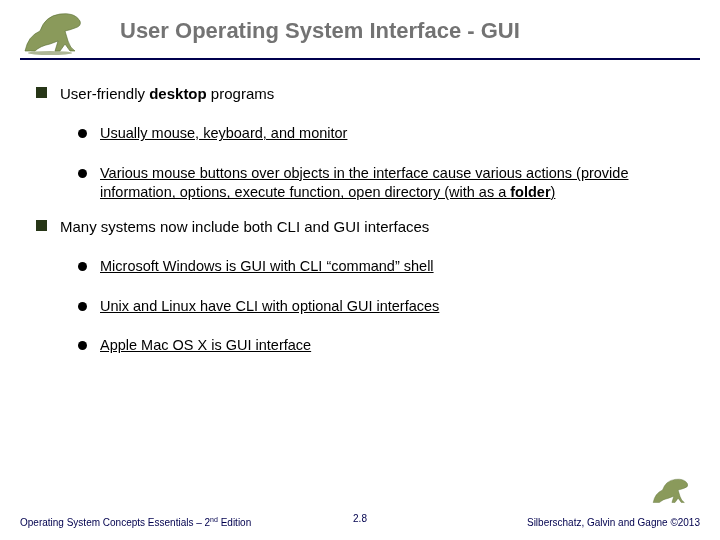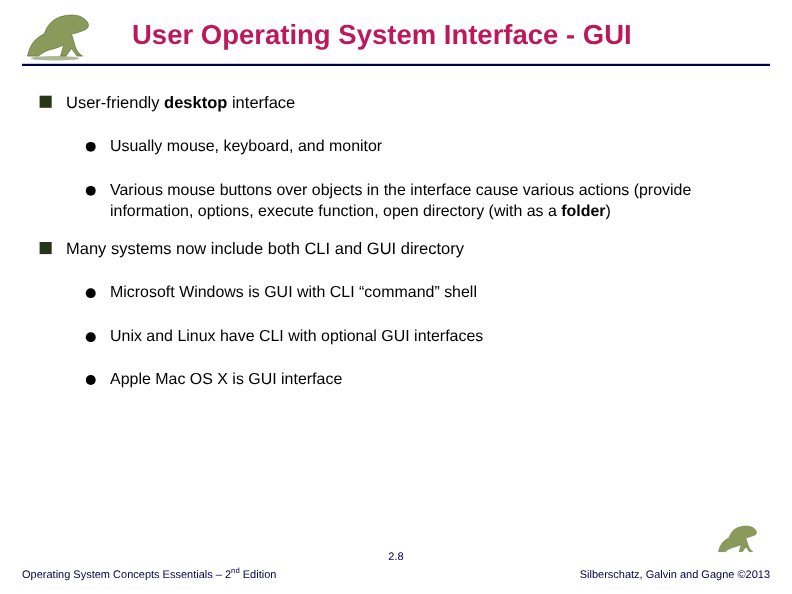--- a/index.html
+++ b/index.html
@@ -1,34 +1,34 @@
 <!DOCTYPE html>
 <html><head>
 <meta charset="utf-8">
 <style>
   * { box-sizing: border-box; margin: 0; padding: 0; }
   html, body { width: 720px; height: 540px; font-family: Arial, Helvetica, sans-serif; background: #fff; color: #000; }
   .slide { position: relative; width: 720px; height: 540px; overflow: hidden; }
 
   .header { position: relative; height: 70px; }
   .dino-icon { position: absolute; left: 20px; top: 6px; }
-  .title { position: absolute; left: 120px; top: 18px; font-size: 25px; font-weight: bold; color: #be185d; }
+  .title { position: absolute; left: 120px; top: 18px; font-size: 22px; font-weight: bold; color: #737373; }
   .rule { position: absolute; left: 20px; right: 20px; top: 58px; height: 0; border-top: 2px solid #00004e; }
 
   .content { position: absolute; left: 30px; top: 84px; right: 30px; font-size: 15px; line-height: 1.35; }
   .lvl1 { position: relative; padding-left: 30px; margin-bottom: 10px; }
   .lvl1::before { content: ""; position: absolute; left: 6px; top: 3px; width: 11px; height: 11px; background: #273617; }
-  .lvl2 { position: relative; padding-left: 26px; margin-left: 44px; margin-top: 20px; margin-bottom: 8px; font-size: 14.5px; }
+  .lvl2 { position: relative; padding-left: 26px; margin-left: 44px; margin-top: 20px; margin-bottom: 8px; font-size: 14.5px; text-decoration: underline; }
   .lvl2::before { content: ""; position: absolute; left: 4px; top: 5px; width: 9px; height: 9px; background: #000; border-radius: 50%; }
 
   .bold { font-weight: bold; text-align: center; }
 
   .footer { position: absolute; left: 0; right: 0; bottom: 12px; height: 20px; font-size: 10px; color: #00004e; }
   .foot-left { position: absolute; left: 20px; bottom: 0; }
-  .foot-center { position: absolute; left: 50%; transform: translateX(-50%); bottom: 16px; text-align: center; }
+  .foot-center { position: absolute; left: 50%; transform: translateX(-50%); bottom: 4px; text-align: center; }
   .foot-right { position: absolute; right: 20px; bottom: 0; margin-top: 19px; }
   .dino-small { position: absolute; right: 20px; bottom: 30px; }
   sup { font-size: 0.7em; }
 </style>
 </head>
 <body>
 
 <div class="slide">
 
   <div class="header">
@@ -38,34 +38,34 @@
         <ellipse cx="30" cy="47" rx="22" ry="2" fill="#607030" opacity="0.5"></ellipse>
       </svg>
     </span>
     <div class="title">User Operating System Interface - GUI</div>
     <div class="rule"></div>
   </div>
 
   <div class="content">
 
     <div class="lvl1">
-      <span>User-friendly </span><span class="bold">desktop</span><span> interface</span>
+      <span>User-friendly </span><span class="bold">desktop</span><span> programs</span>
     </div>
 
     <div class="lvl2">
       <span>Usually mouse, keyboard, and monitor</span>
     </div>
 
 
     <div class="lvl2">
       <span>Various mouse buttons over objects in the interface cause various actions (provide information, options, execute function, open directory (with as a </span><span class="bold">folder</span><span>)</span>
     </div>
 
     <div class="lvl1" style="margin-top:14px;">
-      <span>Many systems now include both CLI and GUI directory</span>
+      <span>Many systems now include both CLI and GUI interfaces</span>
     </div>
 
     <div class="lvl2">
       <span>Microsoft Windows is GUI with CLI “command” shell</span>
     </div>
 
     <div class="lvl2">
       <span>Unix and Linux have CLI with optional GUI interfaces</span>
     </div>
 

